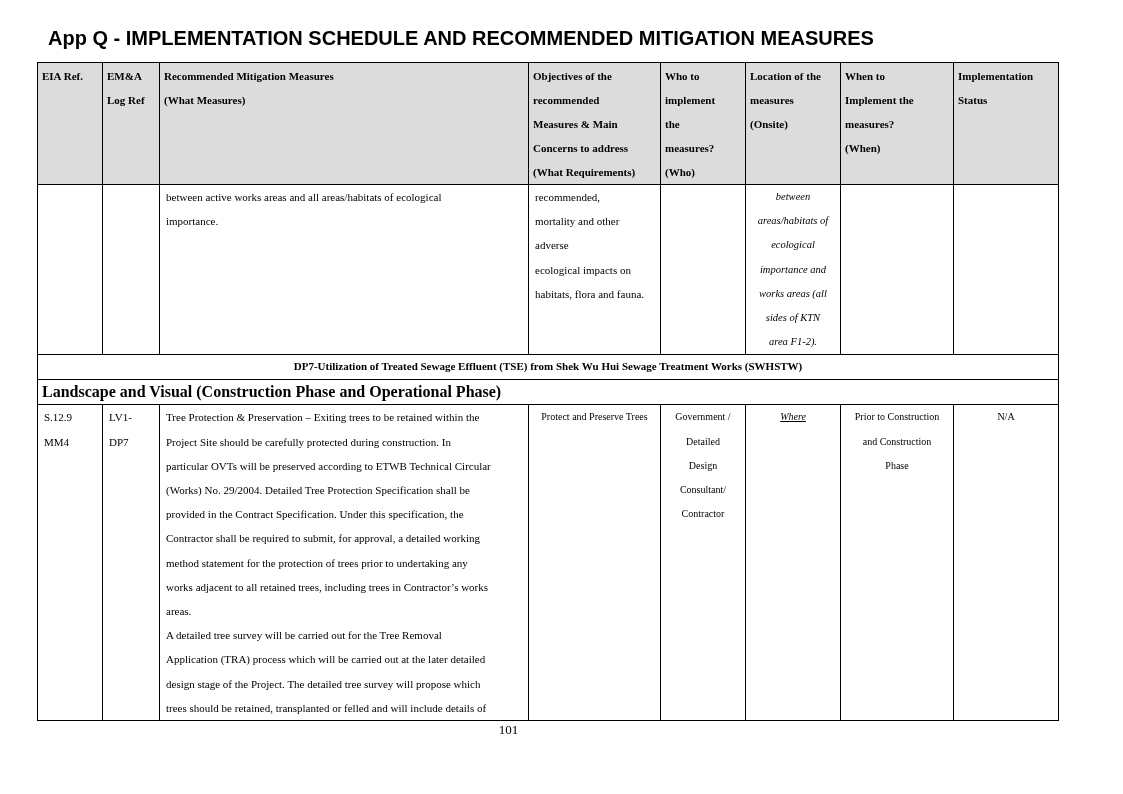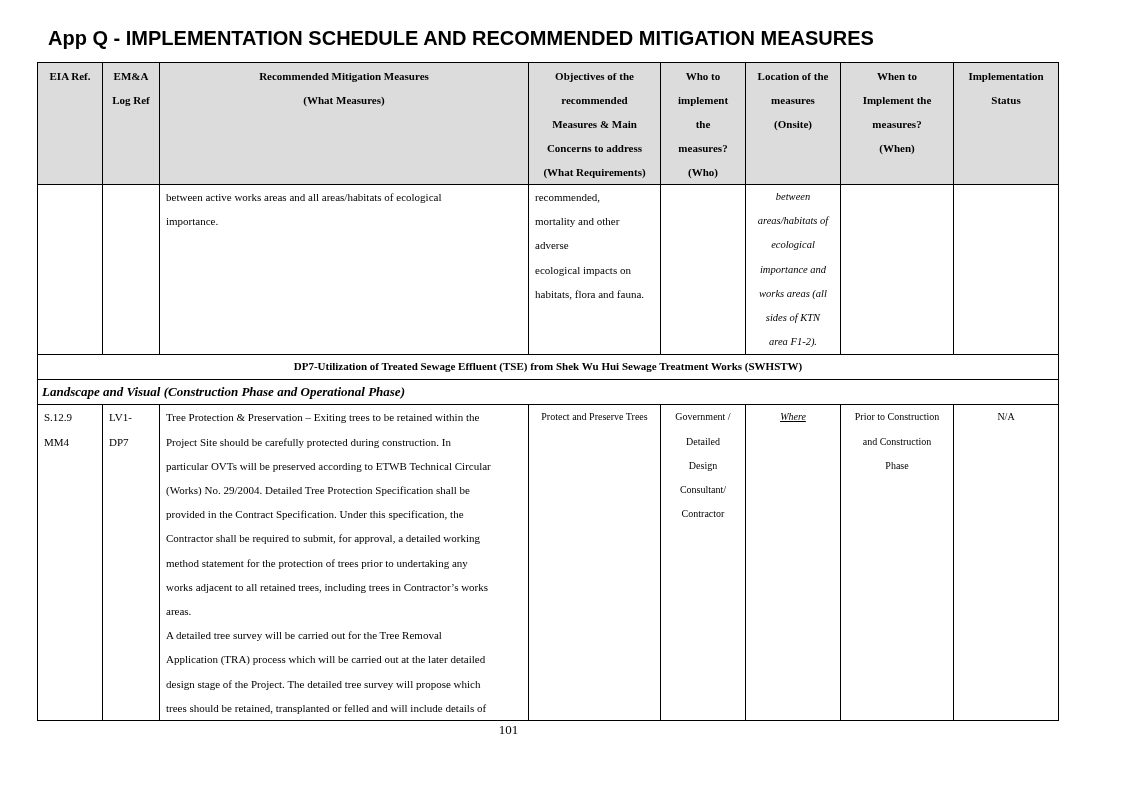--- a/index.html
+++ b/index.html
@@ -1,28 +1,28 @@
 <!DOCTYPE html>
 <html><head>
 <meta charset="utf-8">
 <style>
   html, body { margin: 0; padding: 0; background: #ffffff; }
   body { width: 1123px; height: 794px; position: relative; overflow: hidden; font-family: "Liberation Serif", serif; color: #000; }
   .hdr-title { position: absolute; left: 48px; top: 27px; font-family: "Liberation Sans", sans-serif; font-weight: bold; font-size: 20px; letter-spacing: 0px; }
   .hdr-date { position: absolute; left: 897px; top: 27px; font-family: "Liberation Sans", sans-serif; font-weight: bold; font-size: 14.5px; margin-top: 44px; }
   table.sched { position: absolute; left: 37px; top: 62px; width: 1021px; border-collapse: collapse; table-layout: fixed; }
   table.sched td, table.sched th { border: 1.5px solid #000; vertical-align: top; padding: 0; }
-  th { background: #dcdcdc; font-weight: bold; font-size: 11px; line-height: 24px; text-align: center; padding-top: 1px !important; }
+  th { background: #dcdcdc; font-weight: bold; font-size: 11px; line-height: 24px; text-align: left; padding-top: 1px !important; }
   td { font-size: 11px; line-height: 24.2px; }
   .th-inner { padding: 0 4px; }
   .left { text-align: left; padding-left: 6px !important; }
   .center { text-align: center; }
   .ital { font-style: italic; }
   .sec { font-weight: bold; font-size: 11px; line-height: 23px; text-align: center; }
-  .subsec { font-style: italic; font-weight: bold; font-size: 13px; line-height: 23px; text-align: left; padding-left: 4px !important; }
+  .subsec { font-weight: bold; font-size: 16px; line-height: 23px; text-align: left; padding-left: 4px !important; }
   .small { font-size: 10px; }
   .ul { text-decoration: underline; }
   .loc-ital { font-style: italic; font-size: 10.5px; }
   .line { display: block; }
   .page-num { position: absolute; left: 0; width: 1017px; top: 722px; text-align: center; font-size: 13px; }
 </style>
 </head>
 <body>
 
 <div class="hdr-title">App Q - IMPLEMENTATION SCHEDULE AND RECOMMENDED MITIGATION MEASURES</div>

